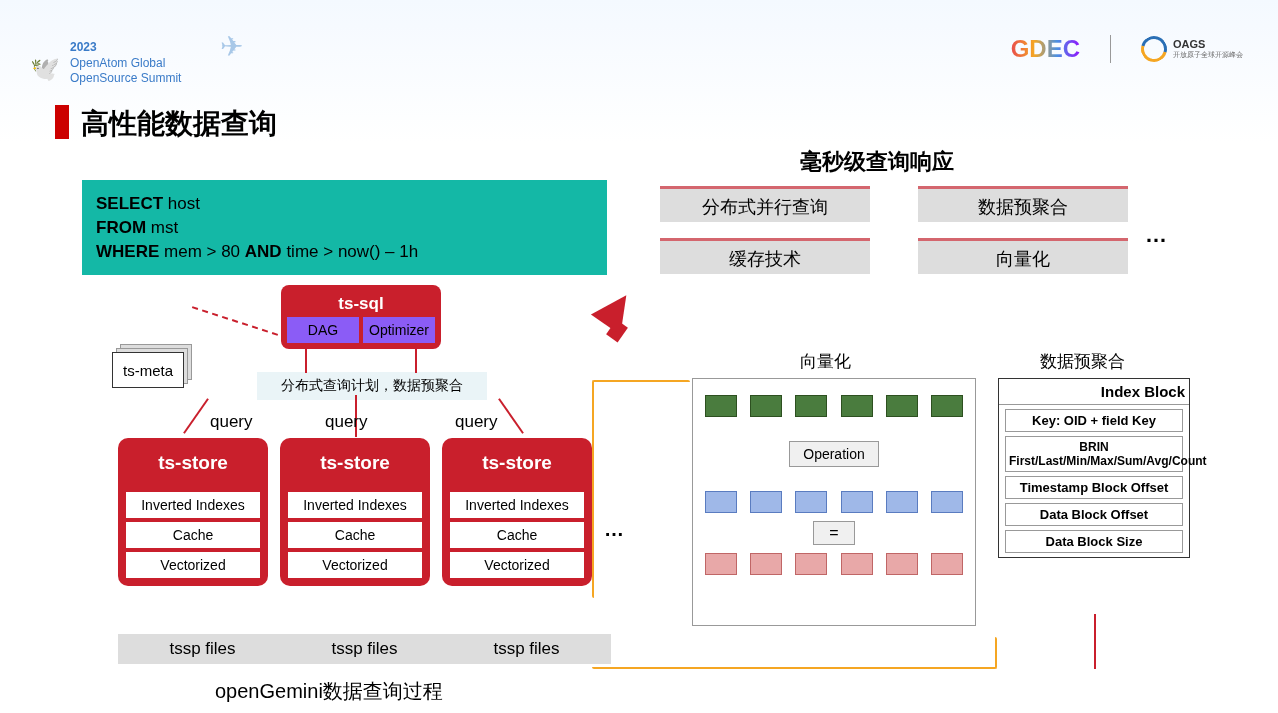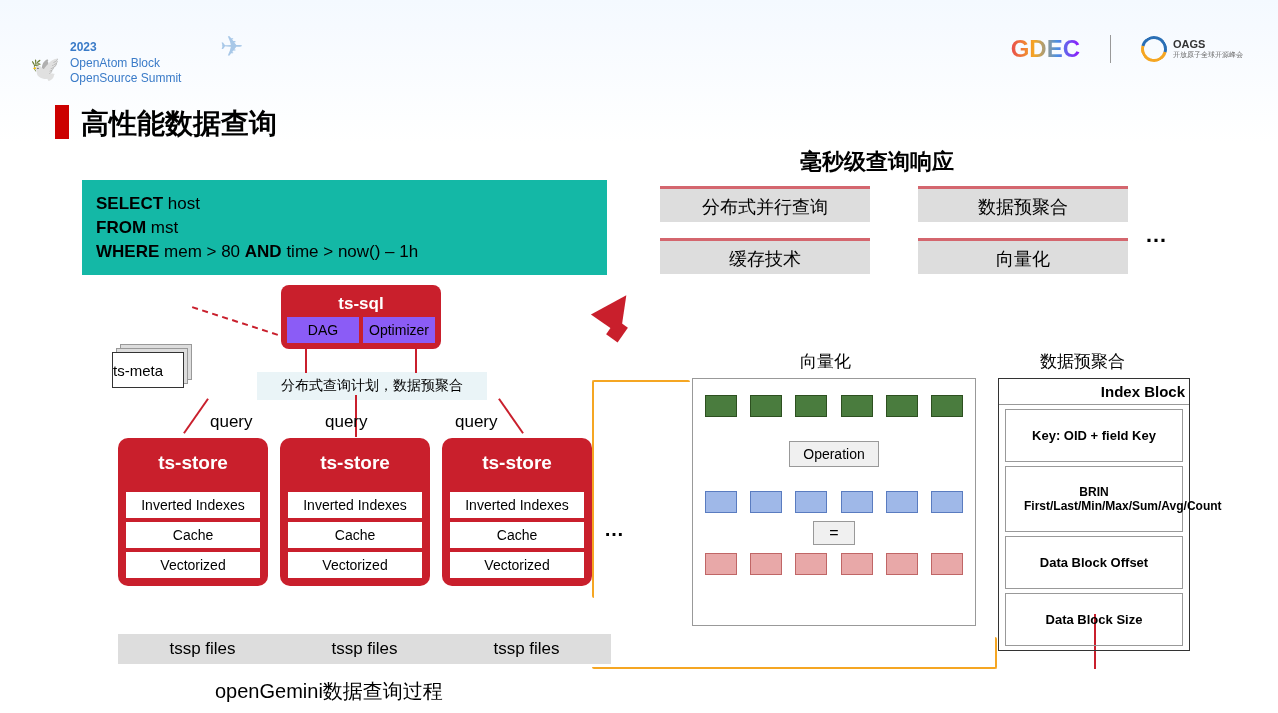--- a/index.html
+++ b/index.html
@@ -26,21 +26,21 @@
 .f3{top:238px;left:660px}.f4{top:238px;left:918px}
 .dots{position:absolute;top:222px;left:1145px;font-size:22px;font-weight:700}
 .arrow-big{position:absolute;top:292px;left:598px;width:0;height:0;border-left:18px solid transparent;border-right:18px solid transparent;border-bottom:36px solid #c91f2c;transform:rotate(35deg)}
 .arrow-stem{position:absolute;top:322px;left:610px;width:14px;height:18px;background:#c91f2c;transform:rotate(35deg)}
 .ts-sql{position:absolute;top:285px;left:281px;width:160px;background:#c91f2c;border-radius:8px;padding:6px;text-align:center}
 .ts-sql-h{color:#fff;font-weight:700;font-size:17px;padding:3px}
 .ts-sql-row{display:flex;gap:4px}
 .ts-sql-cell{flex:1;background:#8b5cf6;padding:5px;font-size:14px}
 .ts-meta-stack{position:absolute;top:352px;left:112px}
 .ts-meta-back{width:72px;height:36px;background:#ddd;border:1px solid #999;position:absolute}
-.ts-meta{width:72px;height:36px;background:#fff;border:1px solid #333;position:relative;text-align:left;line-height:36px;font-size:15px}
+.ts-meta{width:72px;height:36px;background:#fff;border:1px solid #333;position:relative;text-align:center;line-height:36px;font-size:15px}
 .dist-label{position:absolute;top:372px;left:257px;width:230px;background:#eaf4f7;padding:5px;font-size:14px;text-align:center}
 .query-lbl{position:absolute;font-size:17px}
 .q1{top:412px;left:210px}.q2{top:412px;left:325px}.q3{top:412px;left:455px}
 .ts-store{position:absolute;width:150px;background:#c91f2c;border-radius:10px;padding:8px;text-align:center}
 .s1{top:438px;left:118px}.s2{top:438px;left:280px}.s3{top:438px;left:442px}
 .ts-store-h{color:#fff;font-weight:700;font-size:19px;padding:6px 0 14px}
 .ts-store-cell{background:#fff;padding:5px;font-size:14px;margin-top:4px}
 .dots2{position:absolute;top:518px;left:604px;font-size:20px;font-weight:700}
 .tssp{position:absolute;width:169px;height:30px;background:#ddd;text-align:center;line-height:30px;font-size:17px}
 .t1{top:634px;left:118px}.t2{top:634px;left:280px}.t3{top:634px;left:442px}
@@ -50,33 +50,33 @@
 .vec-box{position:absolute;top:378px;left:692px;width:284px;height:248px;border:1.5px solid #999;padding:12px}
 .vec-row{display:flex;justify-content:space-between;margin:4px 0}
 .vec-cell{width:32px;height:22px}
 .green{background:#4a7c3e;border:1px solid #2d5020}
 .blue{background:#9fb8e8;border:1px solid #5a7cc0}
 .pink{background:#e8a8a8;border:1px solid #c06666}
 .op-box{width:90px;margin:24px auto;background:#f0f0f0;border:1px solid #999;text-align:center;padding:4px;font-size:14px}
 .eq-box{width:42px;margin:8px auto;background:#f0f0f0;border:1px solid #999;text-align:center;padding:2px;font-size:16px}
 .idx-box{position:absolute;top:378px;left:998px;width:192px;border:1.5px solid #333}
 .idx-h{font-weight:700;text-align:right;font-size:15px;padding:4px;border-bottom:1px solid #999}
-.idx-cell{border:1px solid #999;margin:4px 6px;padding:18px;font-size:13px;text-align:center;font-weight:600}
+.idx-cell{border:1px solid #999;margin:4px 6px;padding:3px;font-size:13px;text-align:center;font-weight:600}
 .orange-line{position:absolute;border:2px solid #f5a623;border-radius:2px}
 .red-dash{position:absolute;border-top:2px dashed #c91f2c}
 .red-line{position:absolute;background:#c91f2c}
 </style>
 </head>
 <body>
 
 <div class="bird">🕊️</div>
 <div class="plane">✈</div>
 <div class="header">
   <div class="year">2023</div>
-  <div>OpenAtom Block</div>
+  <div>OpenAtom Global</div>
   <div>OpenSource Summit</div>
 </div>
 <div class="logos">
   <div class="gdec">GDEC</div>
   <div class="divider"></div>
   <div class="oags-box">
     <div class="oags-circle"></div>
     <div>
       <div class="oags-text">OAGS</div>
       <div class="oags-sub">开放原子全球开源峰会</div>
@@ -193,15 +193,16 @@
       <div class="vec-cell pink"></div>
       <div class="vec-cell pink"></div>
   </div>
 </div>
 
 <div class="idx-box">
   <div class="idx-h">Index Block</div>
   <div class="idx-cell">Key: OID + field Key</div>
   <div class="idx-cell" style="white-space:pre-line;font-size:12px">BRIN
 First/Last/Min/Max/Sum/Avg/Count</div>
+  <div class="idx-cell">Timestamp Block Offset</div>
   <div class="idx-cell">Data Block Offset</div>
   <div class="idx-cell">Data Block Size</div>
 </div>
 
 </body></html>

